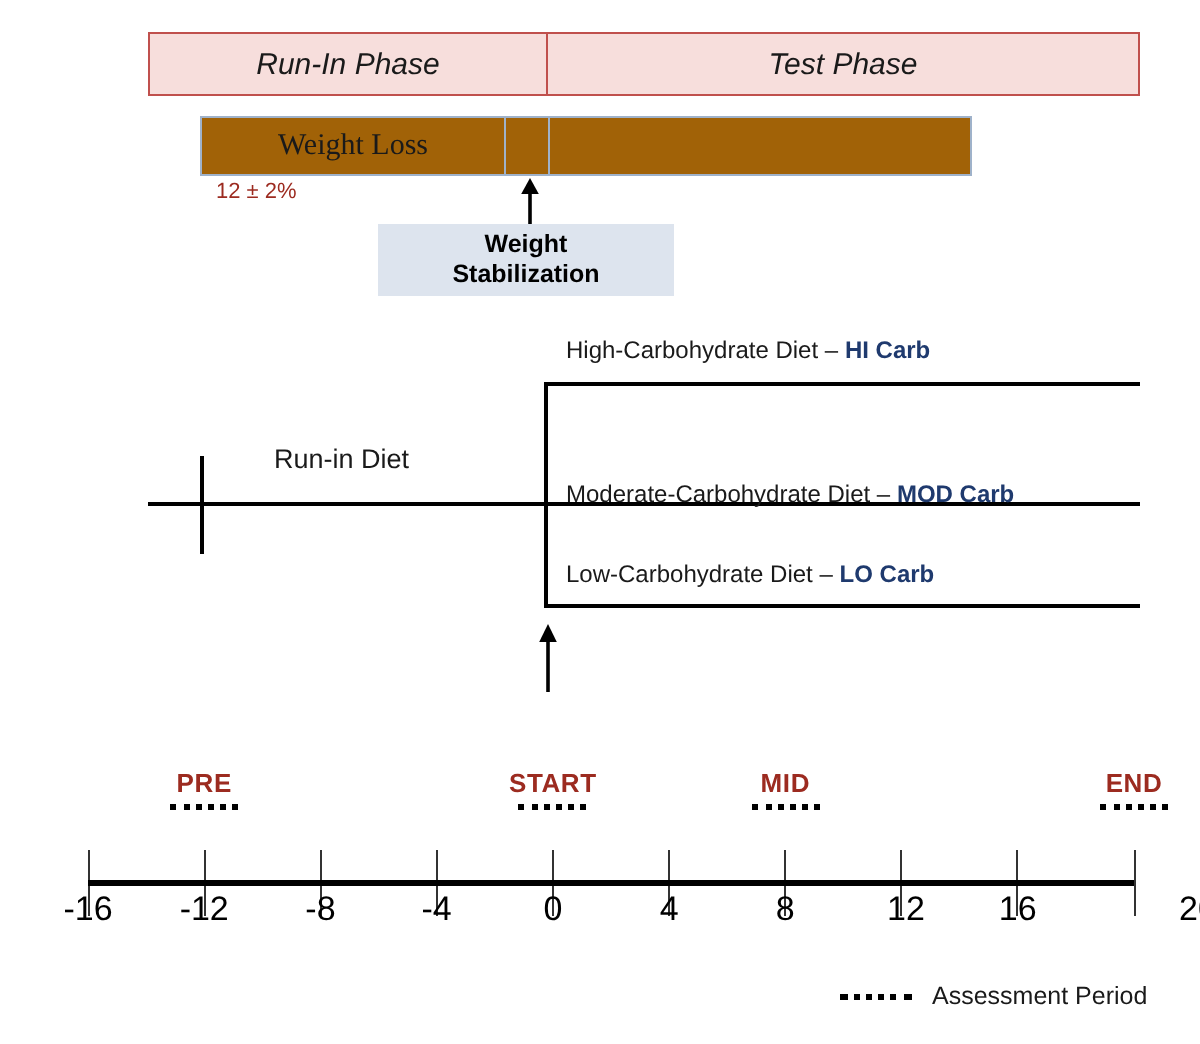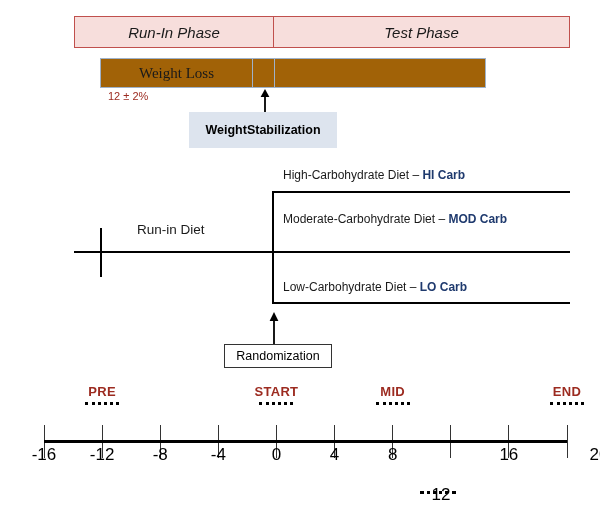--- a/index.html
+++ b/index.html
@@ -79,20 +79,21 @@
   }
 
   
   .ws-box {
     top: 112px;
     left: 189px;
     width: 148px;
     height: 36px;
     background: #dde4ee;
     display: flex;
+    flex-direction: column;
     align-items: center;
     justify-content: center;
     font-size: 12.5px;
     font-weight: bold;
     line-height: 15px;
     color: #000;
     text-align: center;
   }
   .ws-arrow {
     top: 89px;
@@ -241,37 +242,36 @@
   <div class="abs hline" style="top:302px; left:272px; width:298px;"></div>
 
   <div class="abs runin-label" style="top:222px; left:137px;">Run-in Diet</div>
 
   <div class="abs arm-label" style="top:168px; left:283px;">
     <span>High-Carbohydrate Diet</span>
     <span>–</span>
     <span class="arm-code">HI Carb</span>
   </div>
 
-  <div class="abs arm-label" style="top:212px; left:283px;">
+  <div class="abs arm-label" style="top:240px; left:283px;">
     <span>Moderate-Carbohydrate Diet</span>
     <span>–</span>
     <span class="arm-code">MOD Carb</span>
   </div>
 
   <div class="abs arm-label" style="top:280px; left:283px;">
     <span>Low-Carbohydrate Diet</span>
     <span>–</span>
     <span class="arm-code">LO Carb</span>
   </div>
 
   <svg class="abs rand-arrow" viewBox="0 0 14 34">
     <line x1="7" y1="34" x2="7" y2="6" stroke="#000" stroke-width="1.8"></line>
     <polygon points="7,0 2.6,9 11.4,9" fill="#000"></polygon>
   </svg>
-  <div class="abs rand-box">Randomization</div>
 
   <div id="timepoints">
       <div class="abs" style="left: 62.1111px; top: 384px; width: 80px;">
         <div class="tp-label">PRE</div>
         <div class="tp-dots" style="margin: 3px auto 0px;"></div>
       </div>
       <div class="abs" style="left: 236.444px; top: 384px; width: 80px;">
         <div class="tp-label">START</div>
         <div class="tp-dots" style="margin: 3px auto 0px;"></div>
       </div>
@@ -299,23 +299,24 @@
     </div>
   <div class="abs axis-line"></div>
   <div id="axis-numbers">
       <div class="abs axis-num" style="left: 21px;">-16</div>
       <div class="abs axis-num" style="left: 79.1111px;">-12</div>
       <div class="abs axis-num" style="left: 137.222px;">-8</div>
       <div class="abs axis-num" style="left: 195.333px;">-4</div>
       <div class="abs axis-num" style="left: 253.444px;">0</div>
       <div class="abs axis-num" style="left: 311.556px;">4</div>
       <div class="abs axis-num" style="left: 369.667px;">8</div>
-      <div class="abs axis-num" style="left: 418px; margin-top: 40px;">12</div>
+      <div class="abs axis-num" style="left: 430px;">12</div>
       <div class="abs axis-num" style="left: 485.889px;">16</div>
       <div class="abs axis-num" style="left: 576px;">20</div>
     </div>
 
   <div class="abs weeks-title">WEEKS</div>
   <div class="abs legend">
     <div class="legend-dots"></div>
+    <div class="legend-text">Assessment Period</div>
   </div>
 
 </div>
 
 </body></html>

